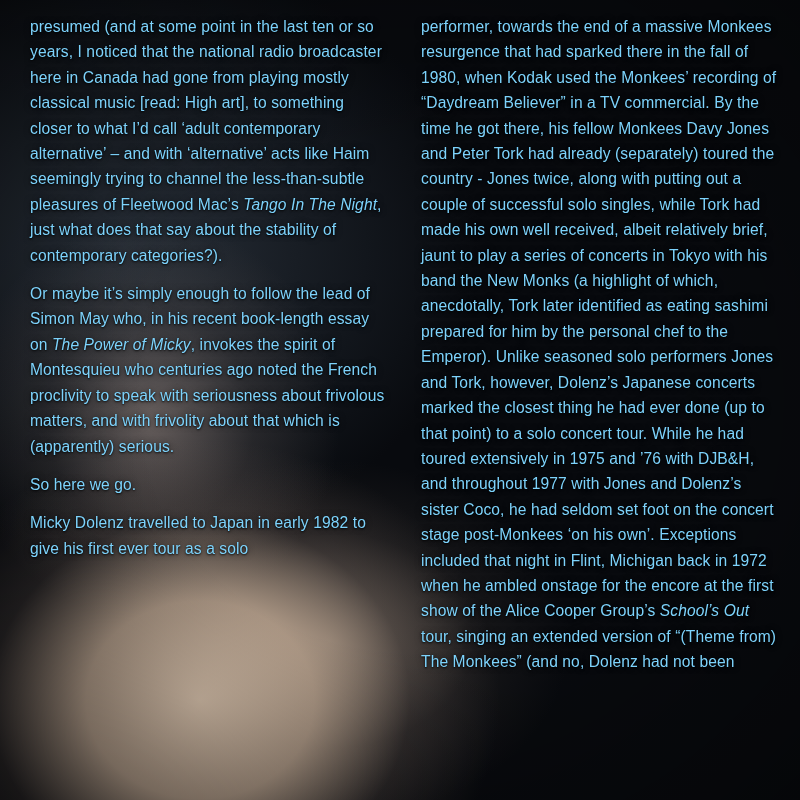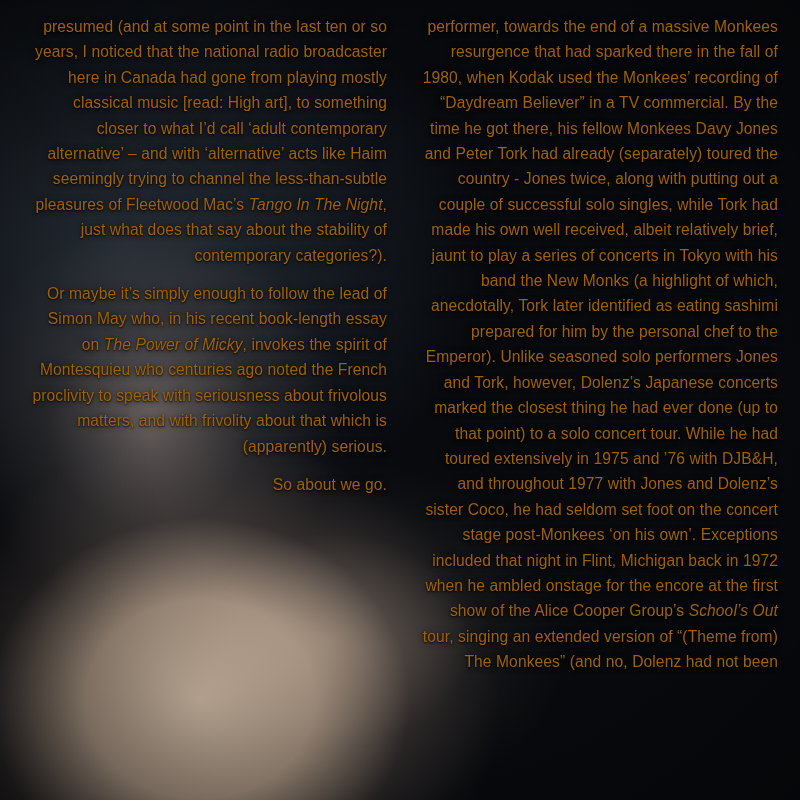--- a/index.html
+++ b/index.html
@@ -41,39 +41,39 @@
     gap: 34px;
     padding: 14px 22px 10px 30px;
     box-sizing: border-box;
   }
   .col {
     flex: 1 1 0;
     min-width: 0;
   }
   .col p {
     margin: 0 0 13px 0;
-    color: #a16207;
+    color: #7dd3fc;
     font-size: 15.6px;
     line-height: 25.4px;
     letter-spacing: 0.1px;
     text-shadow: 0 1px 2px rgba(0,0,0,0.85), 0 0 6px rgba(0,0,0,0.6);
-    text-align: right;
   }
   em { font-style: italic; }
 </style>
 </head>
 <body>
 
 <div class="page">
   <div class="bg"></div>
   <div class="bg-vignette"></div>
 
   <div class="columns">
     <div class="col" id="left-col">
         <p>presumed (and at some point in the last ten or so years, I noticed that the national radio broadcaster here in Canada had gone from playing mostly classical music [read: High art], to something closer to what I’d call ‘adult contemporary alternative’ – and with ‘alternative’ acts like Haim seemingly trying to channel the less-than-subtle pleasures of Fleetwood Mac’s <em>Tango In The Night</em>,  just what does that say about the stability of contemporary categories?).</p>
         <p>Or maybe it’s simply enough to follow the lead of Simon May who, in his recent book-length essay on <em>The Power of Micky</em>, invokes the spirit of Montesquieu who centuries ago noted the French proclivity to speak with seriousness about frivolous matters, and with frivolity about that which is (apparently) serious.</p>
-        <p>So about we go.</p>
+        <p>So here we go.</p>
+        <p>Micky Dolenz travelled to Japan in early 1982 to give his first ever tour as a solo</p>
       </div>
     <div class="col" id="right-col">
         <p>performer, towards the end of a massive Monkees resurgence that had sparked there in the fall of 1980, when Kodak used the Monkees’ recording of “Daydream Believer” in a TV commercial. By the time he got there, his fellow Monkees Davy Jones and Peter Tork had already (separately) toured the country - Jones twice, along with putting out a couple of successful solo singles, while Tork had made his own well received, albeit relatively brief, jaunt to play a series of concerts in Tokyo with his band the New Monks (a highlight of which, anecdotally, Tork later identified as eating sashimi prepared for him by the personal chef to the Emperor). Unlike seasoned solo performers Jones and Tork, however, Dolenz’s Japanese concerts marked the closest thing he had ever done (up to that point) to a solo concert tour. While he had toured extensively in 1975 and ’76 with DJB&amp;H, and throughout 1977 with Jones and Dolenz’s sister Coco, he had seldom set foot on the concert stage post-Monkees ‘on his own’. Exceptions included that night in Flint, Michigan back in 1972 when he ambled onstage for the encore at the first show of the Alice Cooper Group’s <em>School’s Out</em> tour, singing an extended version of “(Theme from) The Monkees” (and no, Dolenz had not been</p>
       </div>
   </div>
 </div>
 
 </body></html>

